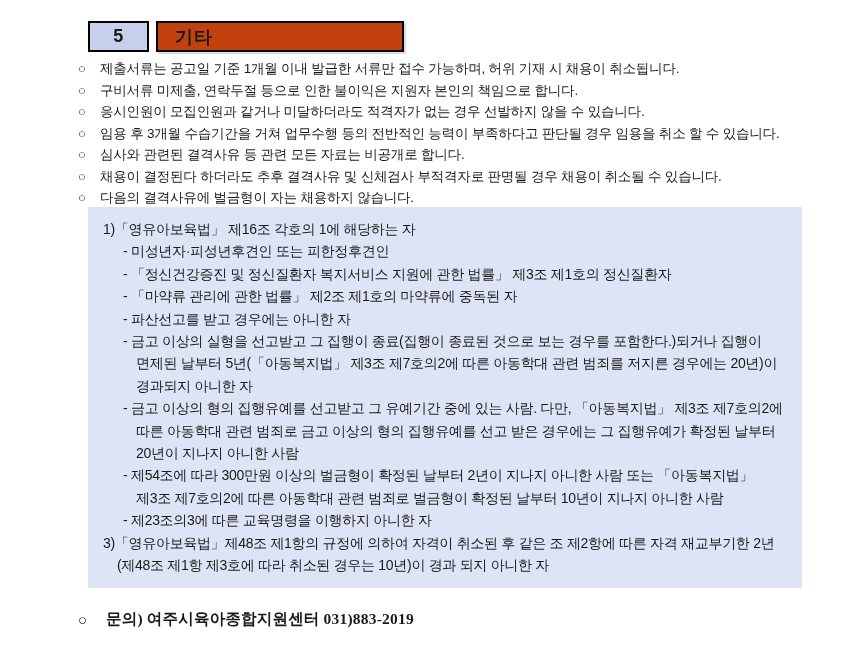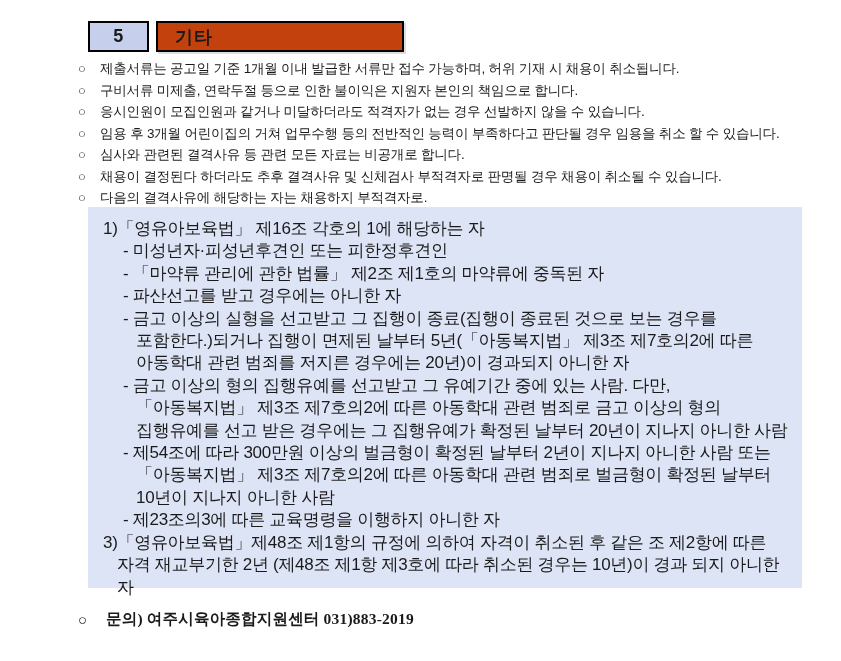--- a/index.html
+++ b/index.html
@@ -63,21 +63,21 @@
   }
   .bullet-text { flex: 1; word-break: keep-all; }
 
   
   .panel {
     position: absolute;
     left: 88px; top: 207px;
     width: 714px; height: 381px;
     background: #dde4f6;
     padding: 11px 14px 8px 15px;
-    font-size: 17px;
+    font-size: 14px;
     line-height: 22.4px;
     letter-spacing: -0.3px;
   }
   .panel-item { word-break: keep-all; }
   .panel-item.lvl1 { padding-left: 14px; text-indent: -14px; }
   .panel-item.lvl2 { margin-left: 20px; padding-left: 13px; text-indent: -13px; }
 
   
   .contact {
     position: absolute;
@@ -122,45 +122,46 @@
         <span class="bullet-text">구비서류 미제출, 연락두절 등으로 인한 불이익은 지원자 본인의 책임으로 합니다.</span>
       </div>
 
       <div class="bullet-row">
         <span class="bullet-circle">○</span>
         <span class="bullet-text">응시인원이 모집인원과 같거나 미달하더라도 적격자가 없는 경우 선발하지 않을 수 있습니다.</span>
       </div>
 
       <div class="bullet-row">
         <span class="bullet-circle">○</span>
-        <span class="bullet-text">임용 후 3개월 어린이집의 거쳐 업무수행 등의 전반적인 능력이 부족하다고 판단될 경우 임용을 취소 할 수 있습니다.</span>
+        <span class="bullet-text">임용 후 3개월 수습기간을 거쳐 업무수행 등의 전반적인 능력이 부족하다고 판단될 경우 임용을 취소 할 수 있습니다.</span>
       </div>
 
       <div class="bullet-row">
         <span class="bullet-circle">○</span>
         <span class="bullet-text">심사와 관련된 결격사유 등 관련 모든 자료는 비공개로 합니다.</span>
       </div>
 
       <div class="bullet-row">
         <span class="bullet-circle">○</span>
         <span class="bullet-text">채용이 결정된다 하더라도 추후 결격사유 및 신체검사 부적격자로 판명될 경우 채용이 취소될 수 있습니다.</span>
       </div>
 
       <div class="bullet-row">
         <span class="bullet-circle">○</span>
-        <span class="bullet-text">다음의 결격사유에 해당하는 자는 채용하지 부적격자로.</span>
+        <span class="bullet-text">다음의 결격사유에 벌금형이 자는 채용하지 않습니다.</span>
       </div>
     </div>
 
   <div class="panel">
 
       <div class="panel-item lvl1">1)「영유아보육법」 제16조 각호의 1에 해당하는 자</div>
 
       <div class="panel-item lvl2">- 미성년자·피성년후견인 또는 피한정후견인</div>
 
+      <div class="panel-item lvl2">- 「정신건강증진 및 정신질환자 복지서비스 지원에 관한 법률」 제3조 제1호의 정신질환자</div>
 
       <div class="panel-item lvl2">- 「마약류 관리에 관한 법률」 제2조 제1호의 마약류에 중독된 자</div>
 
       <div class="panel-item lvl2">- 파산선고를 받고 경우에는 아니한 자</div>
 
       <div class="panel-item lvl2">- 금고 이상의 실형을 선고받고 그 집행이 종료(집행이 종료된 것으로 보는 경우를 포함한다.)되거나 집행이 면제된 날부터 5년(「아동복지법」 제3조 제7호의2에 따른 아동학대 관련 범죄를 저지른 경우에는 20년)이 경과되지 아니한 자</div>
 
       <div class="panel-item lvl2">- 금고 이상의 형의 집행유예를 선고받고 그 유예기간 중에 있는 사람. 다만, 「아동복지법」 제3조 제7호의2에 따른 아동학대 관련 범죄로 금고 이상의 형의 집행유예를 선고 받은 경우에는 그 집행유예가 확정된 날부터 20년이 지나지 아니한 사람</div>
 
 

